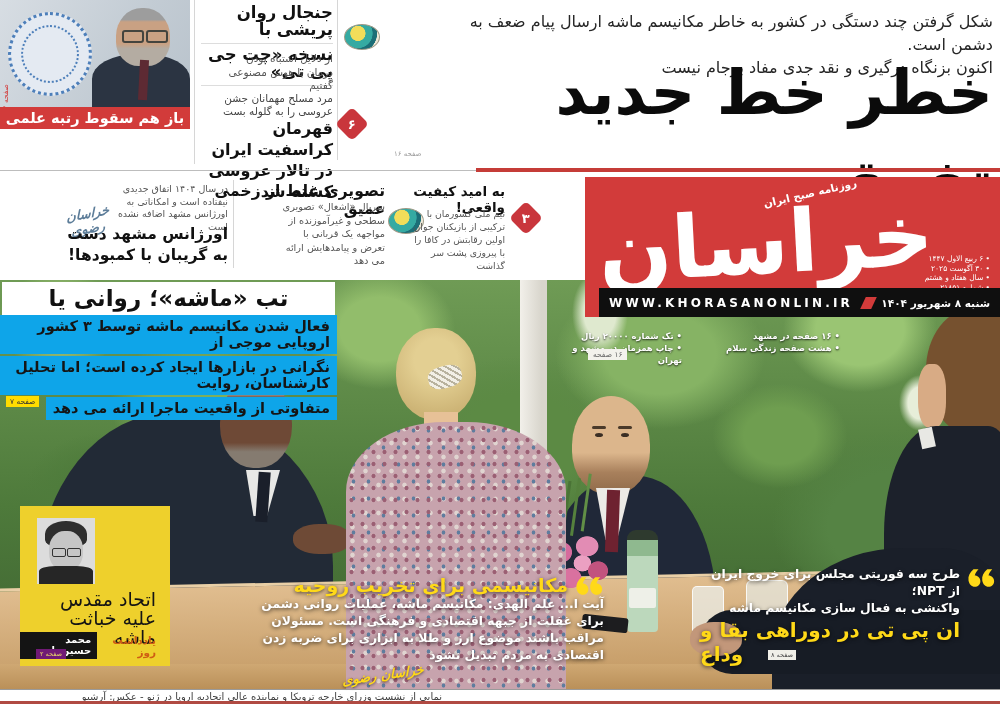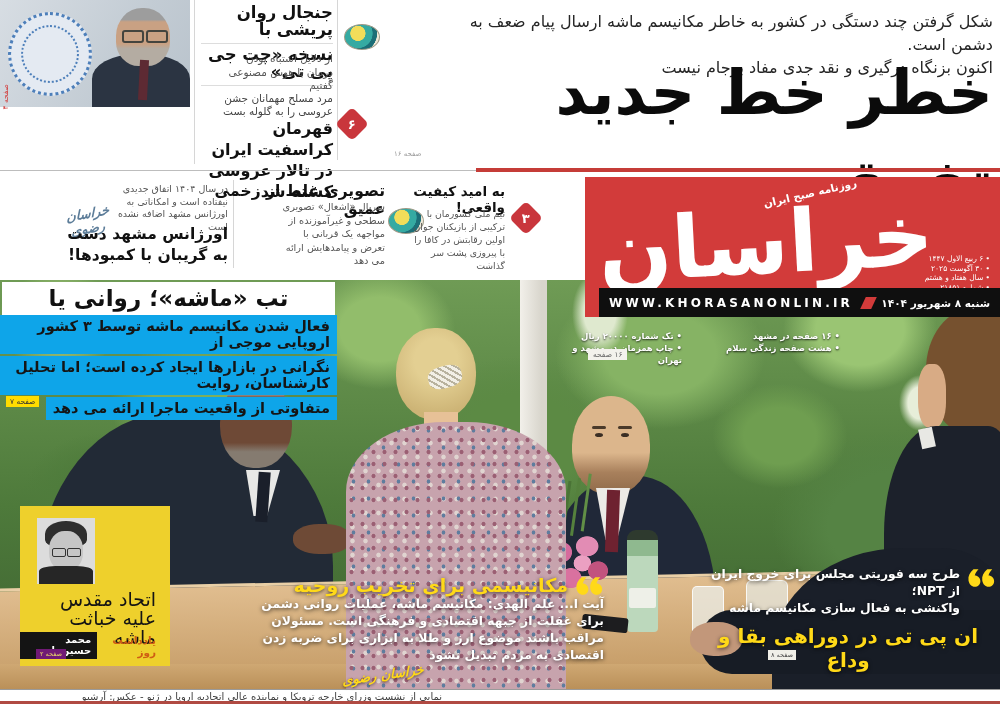--- a/index.html
+++ b/index.html
@@ -169,21 +169,21 @@
   .quote{z-index:24;direction:rtl;}
   .q-row{display:flex;align-items:flex-start;}
   .q-icon{flex:0 0 auto;margin-left:6px;margin-top:2px;}
   .q-title{color:#ffd918;font-weight:bold;font-size:19px;text-shadow:0 1px 4px rgba(0,0,0,.7);}
   .q-body{color:#fff;font-weight:bold;font-size:12.3px;line-height:17px;text-align:right;
           text-shadow:0 1px 4px rgba(0,0,0,.75);}
   .quote-mid{left:246px;top:574px;width:358px;}
   .q-sig{color:#ffd918;font-weight:bold;font-style:italic;font-size:13px;transform:rotate(-8deg) skewX(-6deg);
          width:90px;margin:4px 180px 0 0;text-shadow:0 1px 3px rgba(0,0,0,.6);}
   .quote-npt{left:700px;top:566px;width:296px;}
-  .qn-title{color:#ffd918;font-weight:bold;font-size:20px;text-align:center;margin-top:7px;
+  .qn-title{color:#ffd918;font-weight:bold;font-size:20px;text-align:left;margin-top:1px;
             text-shadow:0 1px 4px rgba(0,0,0,.7);}
   .qn-tag{left:768px;top:650px;background:#f0efe8;color:#444;font-size:6.5px;padding:1px 3px;z-index:24;}
 
   
   .cap-rule{left:0;top:689px;width:1000px;height:1px;background:#9a9a9a;z-index:28;}
   .caption{left:10px;top:691px;width:432px;direction:rtl;text-align:right;font-size:10px;color:#3f3f3f;z-index:28;background:#fff;}
   .bottom-rule{left:0;top:701px;width:1000px;height:3px;background:#b04a42;z-index:28;}
 </style>
 </head>
 <body>
@@ -191,20 +191,21 @@
 <div class="page">
 
   <div class="abs tl-photo">
     <div class="abs seal"></div>
     <div class="abs tlm-suit"></div>
     <div class="abs tlm-head"></div>
     <div class="abs tlm-glasses"></div>
     <div class="abs tlm-tie"></div>
   </div>
   <div class="abs tl-sidetag">صفحه ۴</div>
+  <div class="abs tl-bar">باز هم سقوط رتبه علمی</div>
 
   <div class="abs vrule" style="left:194px;top:0;height:164px;"></div>
   <div class="abs vrule" style="left:337px;top:0;height:160px;"></div>
   <div class="abs cg-title" style="top:2px;">
     <div class="tl">جنجال روان پریشی با</div>
     <div class="tl">نسخه «چت جی پی تی»</div>
   </div>
   <div class="abs zs-logo" style="left:344px;top:24px;"></div>
   <div class="abs cg-sub">از دلایل اشتباه بودن درمان با هوش مصنوعی گفتیم</div>
   <div class="abs cf-kicker">مرد مسلح مهمانان جشن عروسی را به گلوله بست</div>

